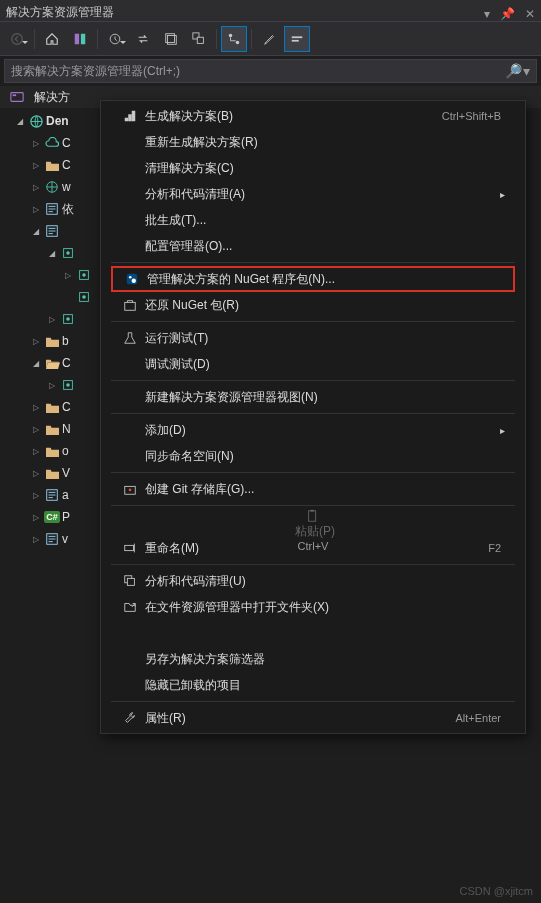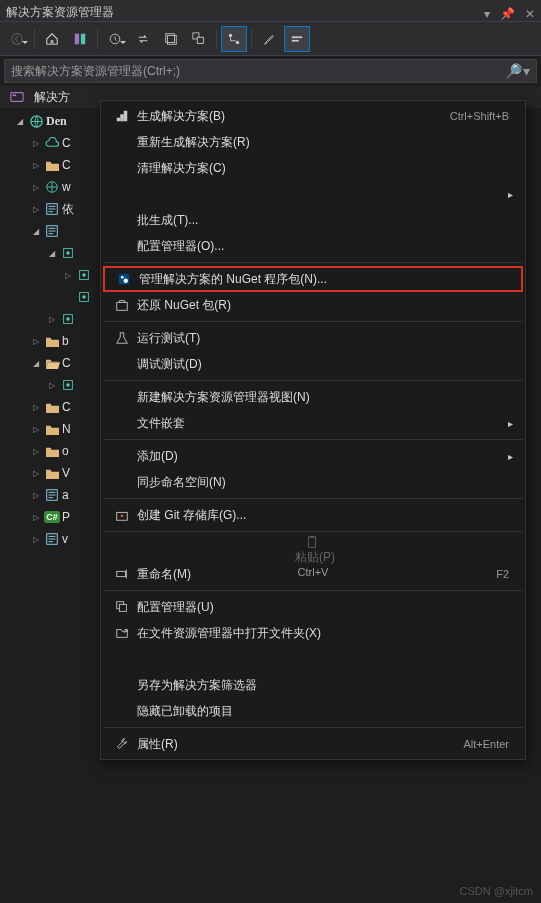--- a/index.html
+++ b/index.html
@@ -56,21 +56,21 @@
   }
   .sln-icon { color: #a074c4; font-size: 14px; }
   .tree {
     padding-top: 2px;
   }
   .tree-row {
     display: flex; align-items: center;
     height: 22px; padding-left: 6px; gap: 2px;
     color: #dcdcdc;
   }
-  .tree-row.bold .label { font-weight: 600; font-family: Liberation Serif, serif; }
+  .tree-row.bold .label { font-weight: 600; }
   .arrow {
     width: 12px; height: 12px;
     display: flex; align-items: center; justify-content: center;
     color: #888;
   }
   .arrow.open::before { content: "◢"; font-size: 8px; color: #aaa; }
   .arrow.closed::before { content: "▷"; font-size: 8px; }
   .arrow.none::before { content: ""; }
   .indent { display: inline-block; }
   .node-icon {
@@ -80,21 +80,21 @@
   }
   .ic-proj { color: #4ec9b0; }
   .label { white-space: nowrap; overflow: hidden; }
 
   .context-menu {
     position: absolute; left: 100px; top: 100px;
     width: 426px;
     background: #1b1b1c;
     border: 1px solid #333337;
     box-shadow: 2px 4px 12px rgba(0,0,0,0.6);
-    padding: 2px 2px;
+    padding: 2px 10px;
   }
   .menu-item {
     display: flex; align-items: center;
     height: 26px; padding: 0 8px;
     color: #dcdcdc; position: relative;
   }
   .menu-item.disabled { color: #656565; flex-direction: column; }
   .mi-icon {
     width: 22px; height: 18px;
     display: flex; align-items: center; justify-content: center;
@@ -438,20 +438,21 @@
     <div class="menu-item">
       <span class="mi-icon"></span>
       <span class="mi-label">重新生成解决方案(R)</span>
     </div>
     <div class="menu-item">
       <span class="mi-icon"></span>
       <span class="mi-label">清理解决方案(C)</span>
     </div>
     <div class="menu-item mi-sub">
       <span class="mi-icon"></span>
+      <span class="mi-label">分析和代码清理(A)</span>
     </div>
     <div class="menu-item">
       <span class="mi-icon"></span>
       <span class="mi-label">批生成(T)...</span>
     </div>
     <div class="menu-item">
       <span class="mi-icon"></span>
       <span class="mi-label">配置管理器(O)...</span>
     </div>
     <div class="menu-sep"></div>
@@ -485,24 +486,20 @@
     </div>
     <div class="menu-item">
       <span class="mi-icon"></span>
       <span class="mi-label">调试测试(D)</span>
     </div>
     <div class="menu-sep"></div>
     <div class="menu-item">
       <span class="mi-icon"></span>
       <span class="mi-label">新建解决方案资源管理器视图(N)</span>
     </div>
-    <div class="menu-item mi-sub">
-      <span class="mi-icon"></span>
-      <span class="mi-label">文件嵌套</span>
-    </div>
     <div class="menu-sep"></div>
     <div class="menu-item mi-sub">
       <span class="mi-icon"></span>
       <span class="mi-label">添加(D)</span>
     </div>
     <div class="menu-item">
       <span class="mi-icon"></span>
       <span class="mi-label">同步命名空间(N)</span>
     </div>
     <div class="menu-sep"></div>
@@ -537,21 +534,21 @@
       <span class="mi-shortcut">F2</span>
     </div>
     <div class="menu-sep"></div>
     <div class="menu-item">
       <span class="mi-icon">
         <svg width="14" height="14" viewBox="0 0 16 16">
           <rect x="2" y="2" width="8" height="8" fill="none" stroke="#c8c8c8"></rect>
           <rect x="5" y="5" width="8" height="8" fill="#1b1b1c" stroke="#c8c8c8"></rect>
         </svg>
       </span>
-      <span class="mi-label">配置管理器(U)</span>
+      <span class="mi-label">分析和代码清理(U)</span>
     </div>
     <div class="menu-item">
       <span class="mi-icon">
         <svg width="14" height="14" viewBox="0 0 16 16">
           <path d="M2 4h5l1 2h6v7H2z" fill="none" stroke="#c8c8c8"></path>
           <path d="M10 8l4-4M14 4v3M14 4h-3" stroke="#c8c8c8" fill="none"></path>
         </svg>
       </span>
       <span class="mi-label">在文件资源管理器中打开文件夹(X)</span>
     </div>

